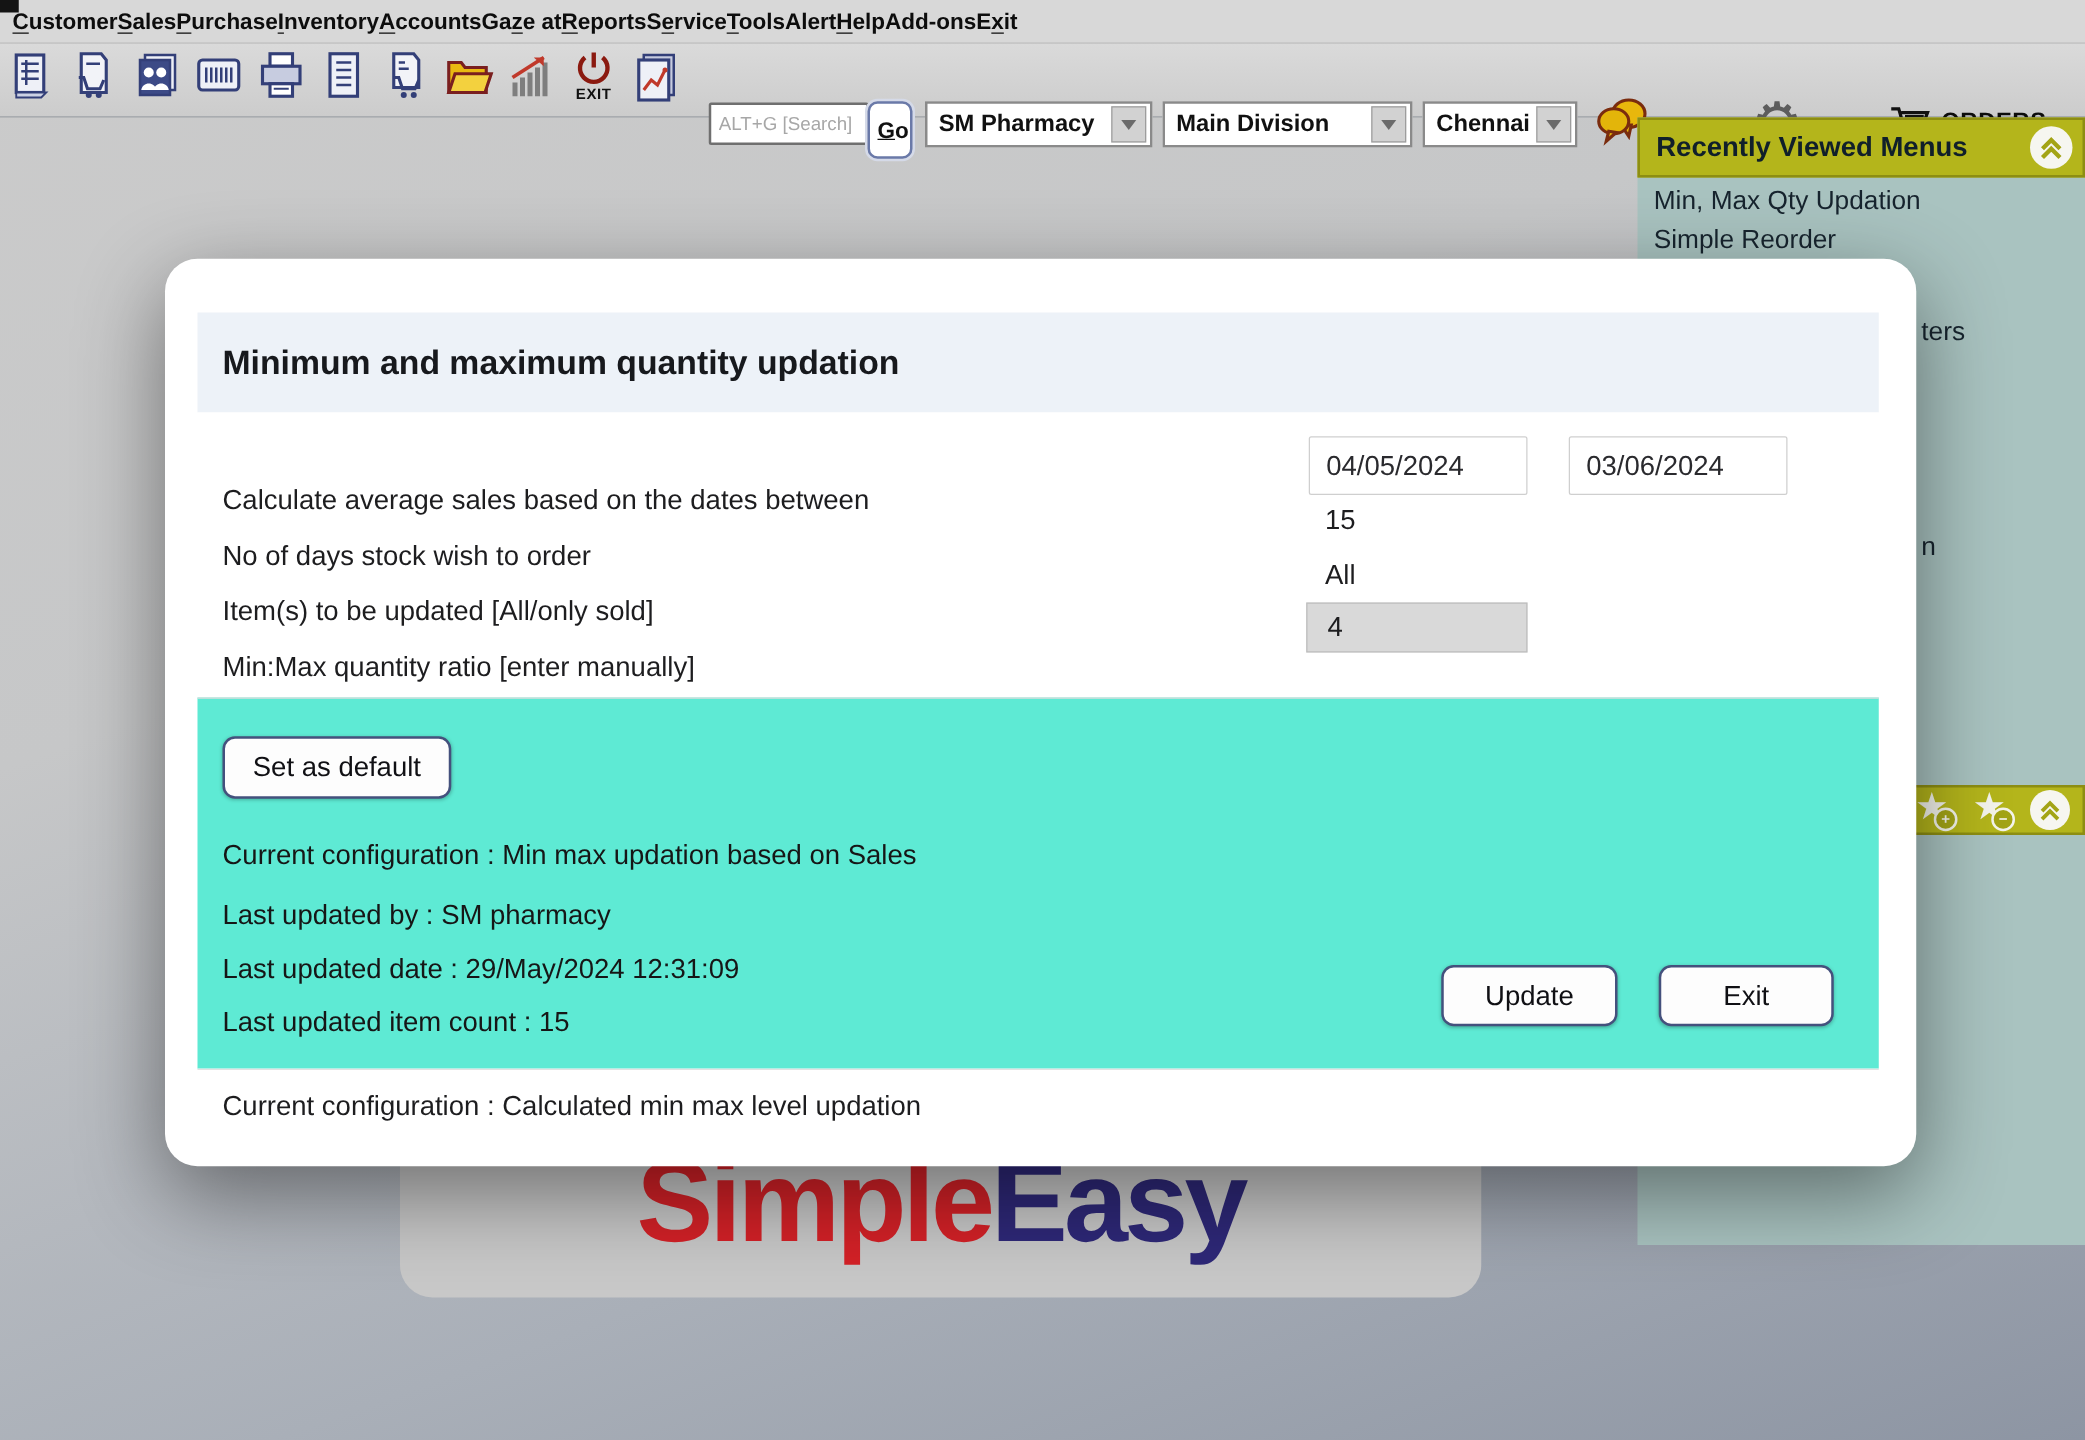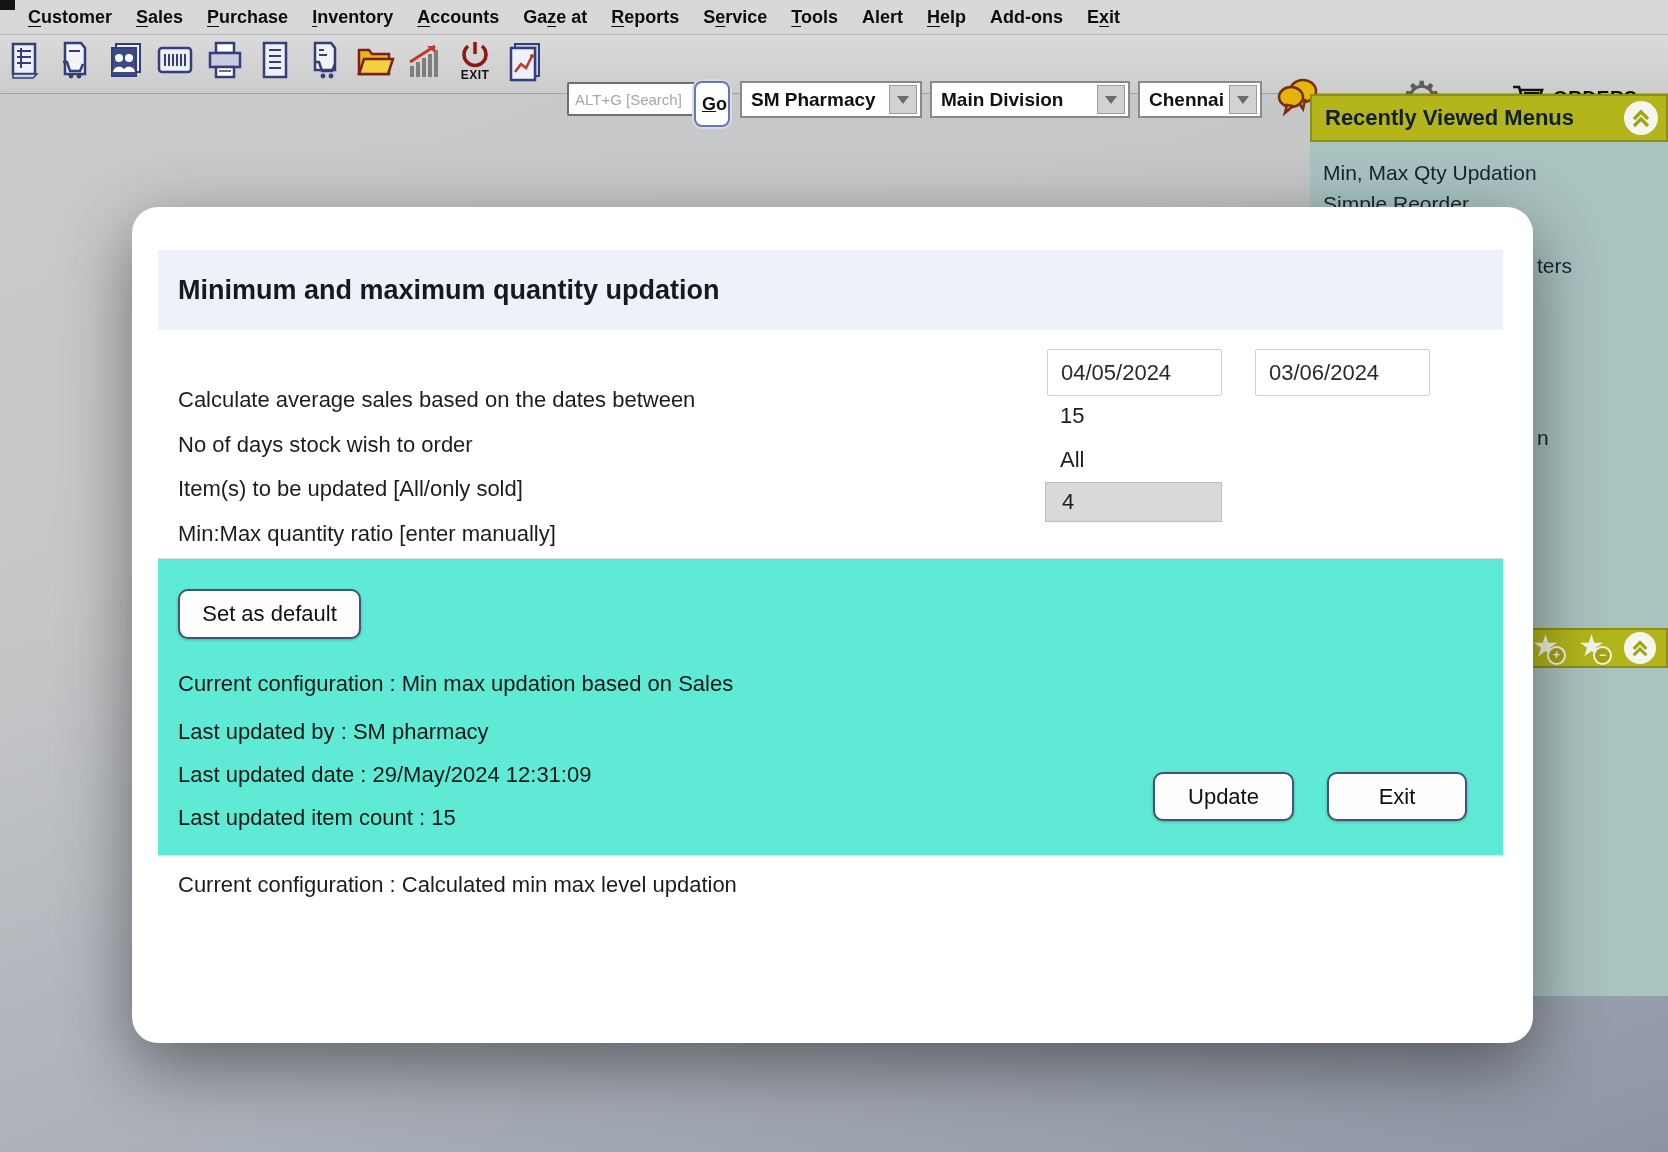--- a/index.html
+++ b/index.html
@@ -1,21 +1,21 @@
 <!DOCTYPE html>
 <html><head>
 <meta charset="utf-8">
 <style>
   html,body{margin:0;padding:0;}
   body{font-family:"Liberation Sans",sans-serif;}
   .screen{position:relative;width:1668px;height:1152px;overflow:hidden;
     background:linear-gradient(160deg,#cbcbcb 0%,#c6c7c8 35%,#a9afb8 70%,#8d95a3 100%);}
   
   .menubar{position:absolute;left:0;top:0;width:1668px;height:35px;background:#d8d8d8;
-    border-bottom:1px solid #b9b9b9;display:flex;align-items:center;gap:24px;padding-left:28px;box-sizing:border-box;}
+    border-bottom:1px solid #b9b9b9;display:flex;align-items:center;padding-left:10px;box-sizing:border-box;}
   .menu-item{font-size:18px;font-weight:600;color:#0d0d0d;white-space:nowrap;cursor:default;}
   .menu-item u{text-underline-offset:3px;}
   .win-notch{position:absolute;left:0;top:0;width:15px;height:10px;background:#141414;z-index:5;}
   
   .toolbar{position:absolute;left:0;top:35px;width:1668px;height:59px;
     background:linear-gradient(#dadada,#cccccc);border-bottom:1px solid #9fa3a8;box-sizing:border-box;}
   .tb-icons{position:absolute;left:6px;top:5px;display:flex;gap:12px;align-items:flex-start;}
   .tbico{width:38px;height:50px;border:none;background:transparent;padding:0;display:flex;flex-direction:column;
     align-items:center;justify-content:flex-start;cursor:pointer;}
   .exit-label{font-size:12px;font-weight:bold;color:#111;line-height:11px;letter-spacing:.5px;}
@@ -47,33 +47,33 @@
     letter-spacing:-3px;white-space:nowrap;}
   .logo-red{color:#d42127;}
   .logo-indigo{color:#2e2878;}
   
   .side-panel{position:absolute;left:1310px;top:94px;width:358px;height:902px;background:#a9c3c0;z-index:2;}
   .sp-header{position:absolute;left:0;top:0;width:358px;height:48px;background:#b4b51b;border:2px solid #8d8e12;
     box-sizing:border-box;display:flex;align-items:center;padding:0 8px 0 13px;}
   .sp-header .sp-title{flex:1;font-size:22px;font-weight:bold;color:#101f2a;}
   .circle-btn{width:34px;height:34px;border-radius:50%;background:#f6f6f0;display:flex;align-items:center;
     justify-content:center;flex:none;cursor:pointer;border:none;padding:0;}
-  .sp-items{position:absolute;left:13px;top:64px;display:flex;flex-direction:column;gap:2px;}
+  .sp-items{position:absolute;left:13px;top:52px;display:flex;flex-direction:column;gap:2px;}
   .sp-item{font-size:21px;color:#17242e;line-height:29px;white-space:nowrap;cursor:pointer;}
   .sp-frag{position:absolute;font-size:21px;color:#17242e;white-space:nowrap;cursor:pointer;}
   .frag-1{left:227px;top:160px;}
   .frag-2{left:227px;top:332px;}
   .sp-fav{position:absolute;left:0;top:534px;width:358px;height:40px;background:#b4b51b;border:2px solid #8d8e12;
     box-sizing:border-box;display:flex;align-items:center;justify-content:flex-end;gap:14px;padding-right:10px;}
   .star-wrap{position:relative;width:32px;height:32px;border:none;background:transparent;padding:0;cursor:pointer;}
   .star-glyph{position:absolute;left:0;top:-4px;font-size:30px;color:#f4f4ec;font-family:"DejaVu Sans",sans-serif;}
   .star-badge{position:absolute;right:-2px;bottom:-1px;width:15px;height:15px;border-radius:50%;background:#a3a416;
     border:2px solid #f4f4ec;color:#f4f4ec;font-size:12px;font-weight:bold;line-height:14px;text-align:center;}
   
-  .dialog{position:absolute;left:132px;top:207px;width:1401px;height:836px;background:#ffffff;border-radius:26px;
+  .dialog{position:absolute;left:132px;top:207px;width:1401px;height:726px;background:#ffffff;border-radius:26px;
     box-shadow:0 22px 70px rgba(0,0,0,.45);z-index:3;}
   .dlg-inner{position:absolute;left:26px;top:43px;width:1345px;height:663px;}
   .dlg-header{position:absolute;left:0;top:0;width:100%;height:80px;background:#edf2f8;display:flex;align-items:center;}
   .dlg-title{font-size:27px;font-weight:bold;color:#17191d;margin:0 0 0 20px;}
   .dlg-form{position:absolute;left:0;top:80px;width:100%;height:228px;background:#fff;}
   .lbl{position:absolute;left:20px;font-size:22px;color:#1d1d1f;white-space:nowrap;margin-top:29px;}
   .l1{top:28px;}.l2{top:73px;}.l3{top:117px;}.l4{top:162px;}
   .val-box{position:absolute;top:19px;width:175px;height:47px;border:1px solid #cfcfcf;border-radius:2px;background:#fff;
     font-size:22px;color:#2a2a2e;padding:0 0 0 13px;box-sizing:border-box;font-family:"Liberation Sans",sans-serif;}
   .date-from{left:889px;}

